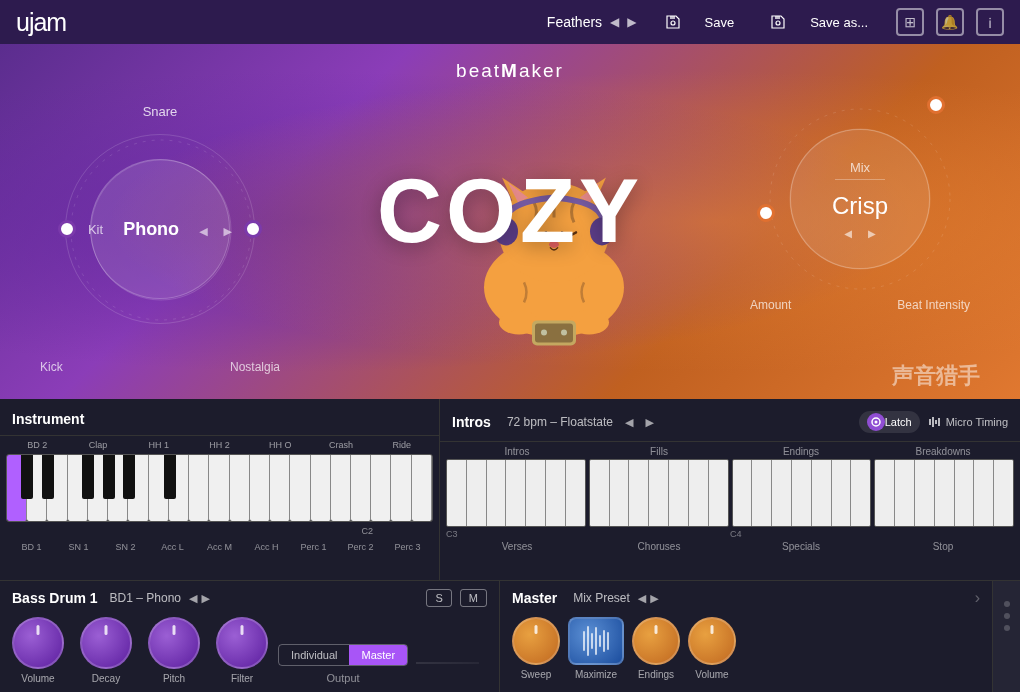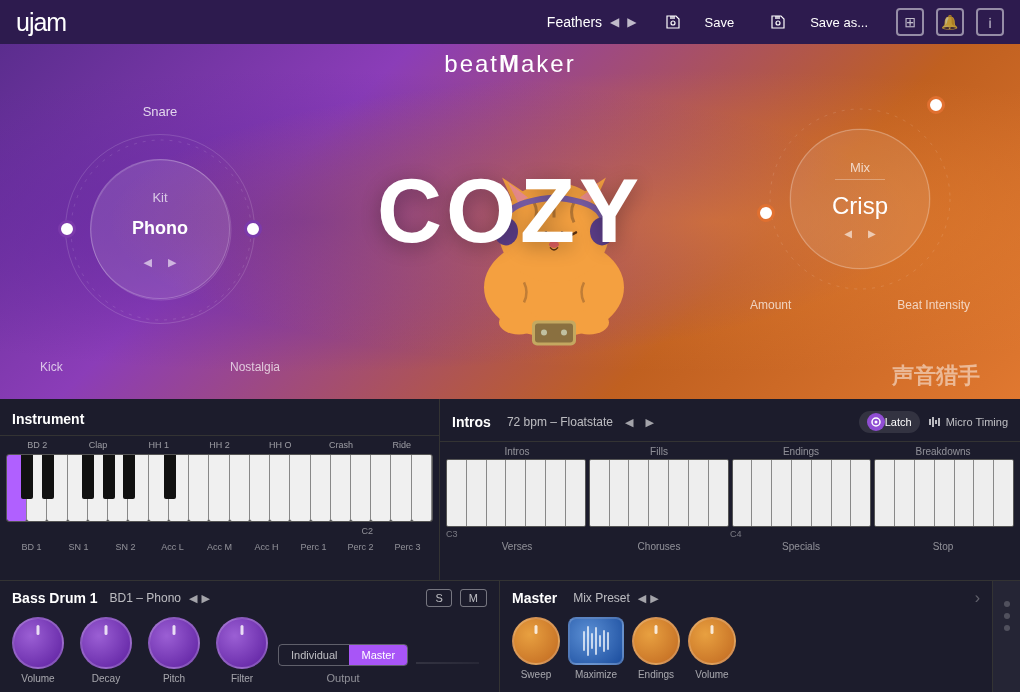--- a/index.html
+++ b/index.html
@@ -114,24 +114,24 @@
       align-items: center;
       justify-content: center;
     }
     .kit-knob-inner {
       width: 140px;
       height: 140px;
       border-radius: 50%;
       background: rgba(255,255,255,0.08);
       border: 1px solid rgba(255,255,255,0.2);
       display: flex;
-      flex-direction: column;
+      flex-direction: row;
       align-items: center;
       justify-content: center;
-      gap: 13px;
+      gap: 20px;
       text-align: center;
     }
     .kit-label { color: rgba(255,255,255,0.7); font-size: 13px; }
     .kit-value { color: white; font-size: 18px; font-weight: 600; }
     .kit-arrows { display: flex; gap: 16px; margin-top: 4px; }
     .kit-arrow { color: rgba(255,255,255,0.6); font-size: 10px; cursor: pointer; }
     
     .knob-dot-right {
       position: absolute;
       right: -8px;
@@ -188,25 +188,25 @@
       z-index: 3;
     }
     .cat-svg {
       width: 220px;
       height: 220px;
     }
 
     
     .beatmaker-logo {
       position: absolute;
-      top: 6px;
+      top: 16px;
       left: 50%;
       transform: translateX(-50%);
       color: white;
-      font-size: 24px;
+      font-size: 19px;
       font-weight: 300;
       letter-spacing: 2px;
       z-index: 10;
     }
     .beatmaker-logo span { font-weight: 800; }
 
     
     .mix-area {
       position: absolute;
       right: 40px;

